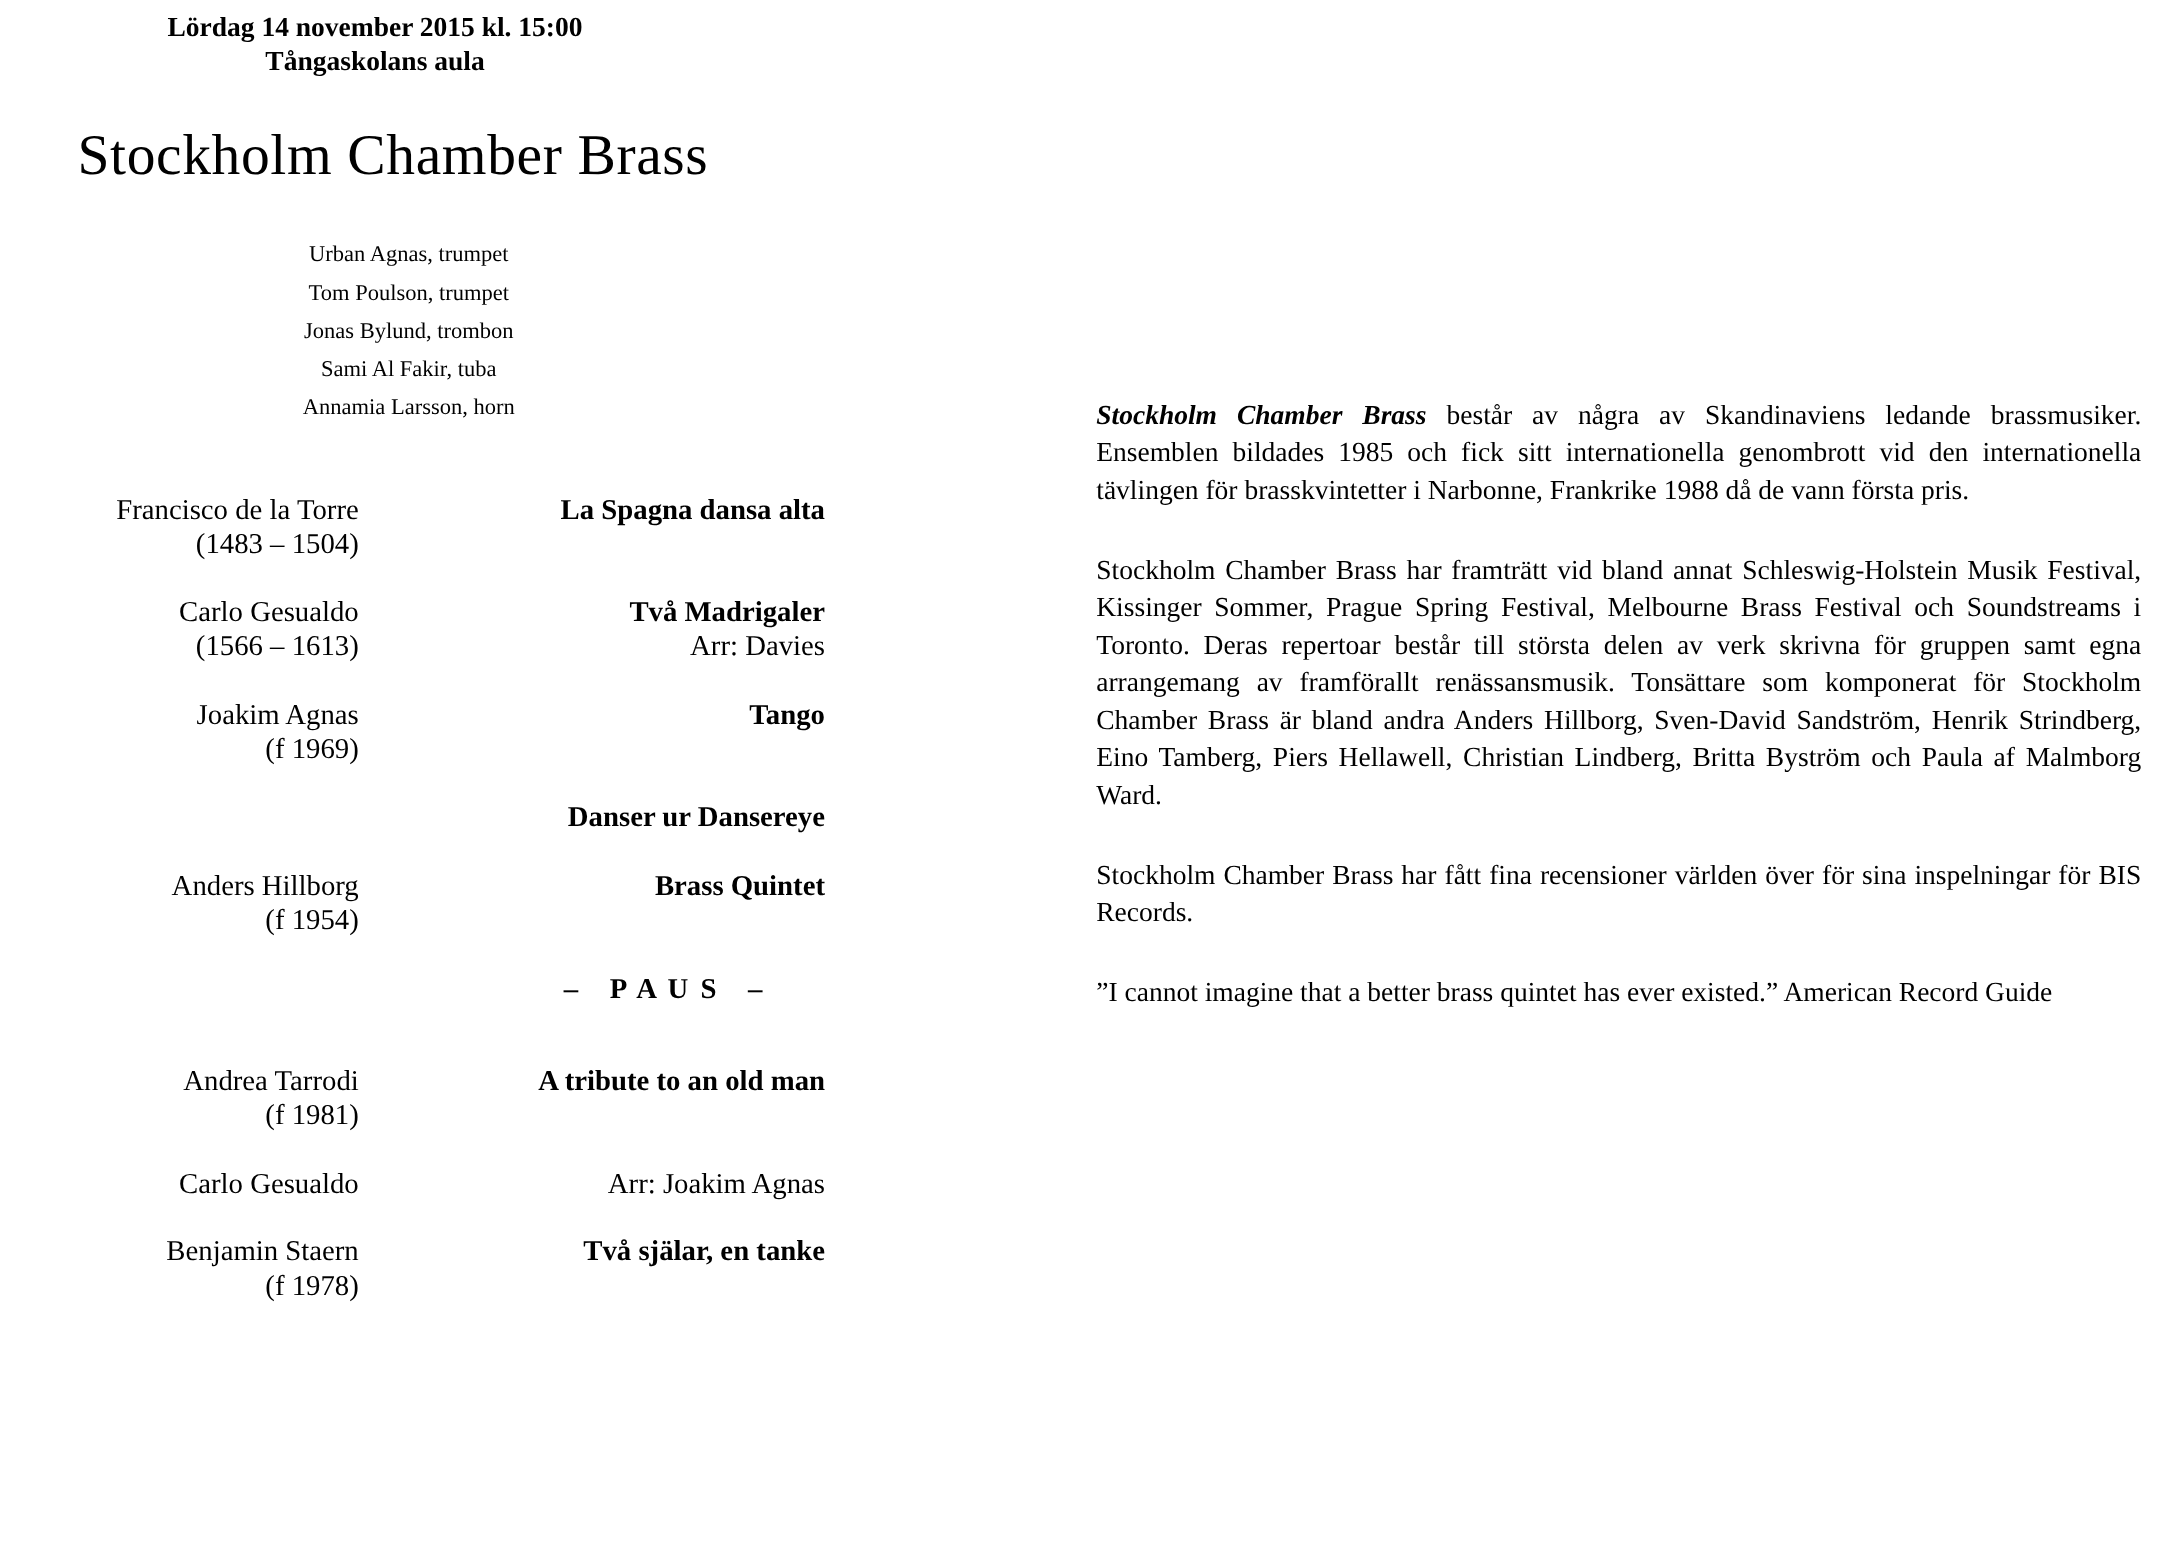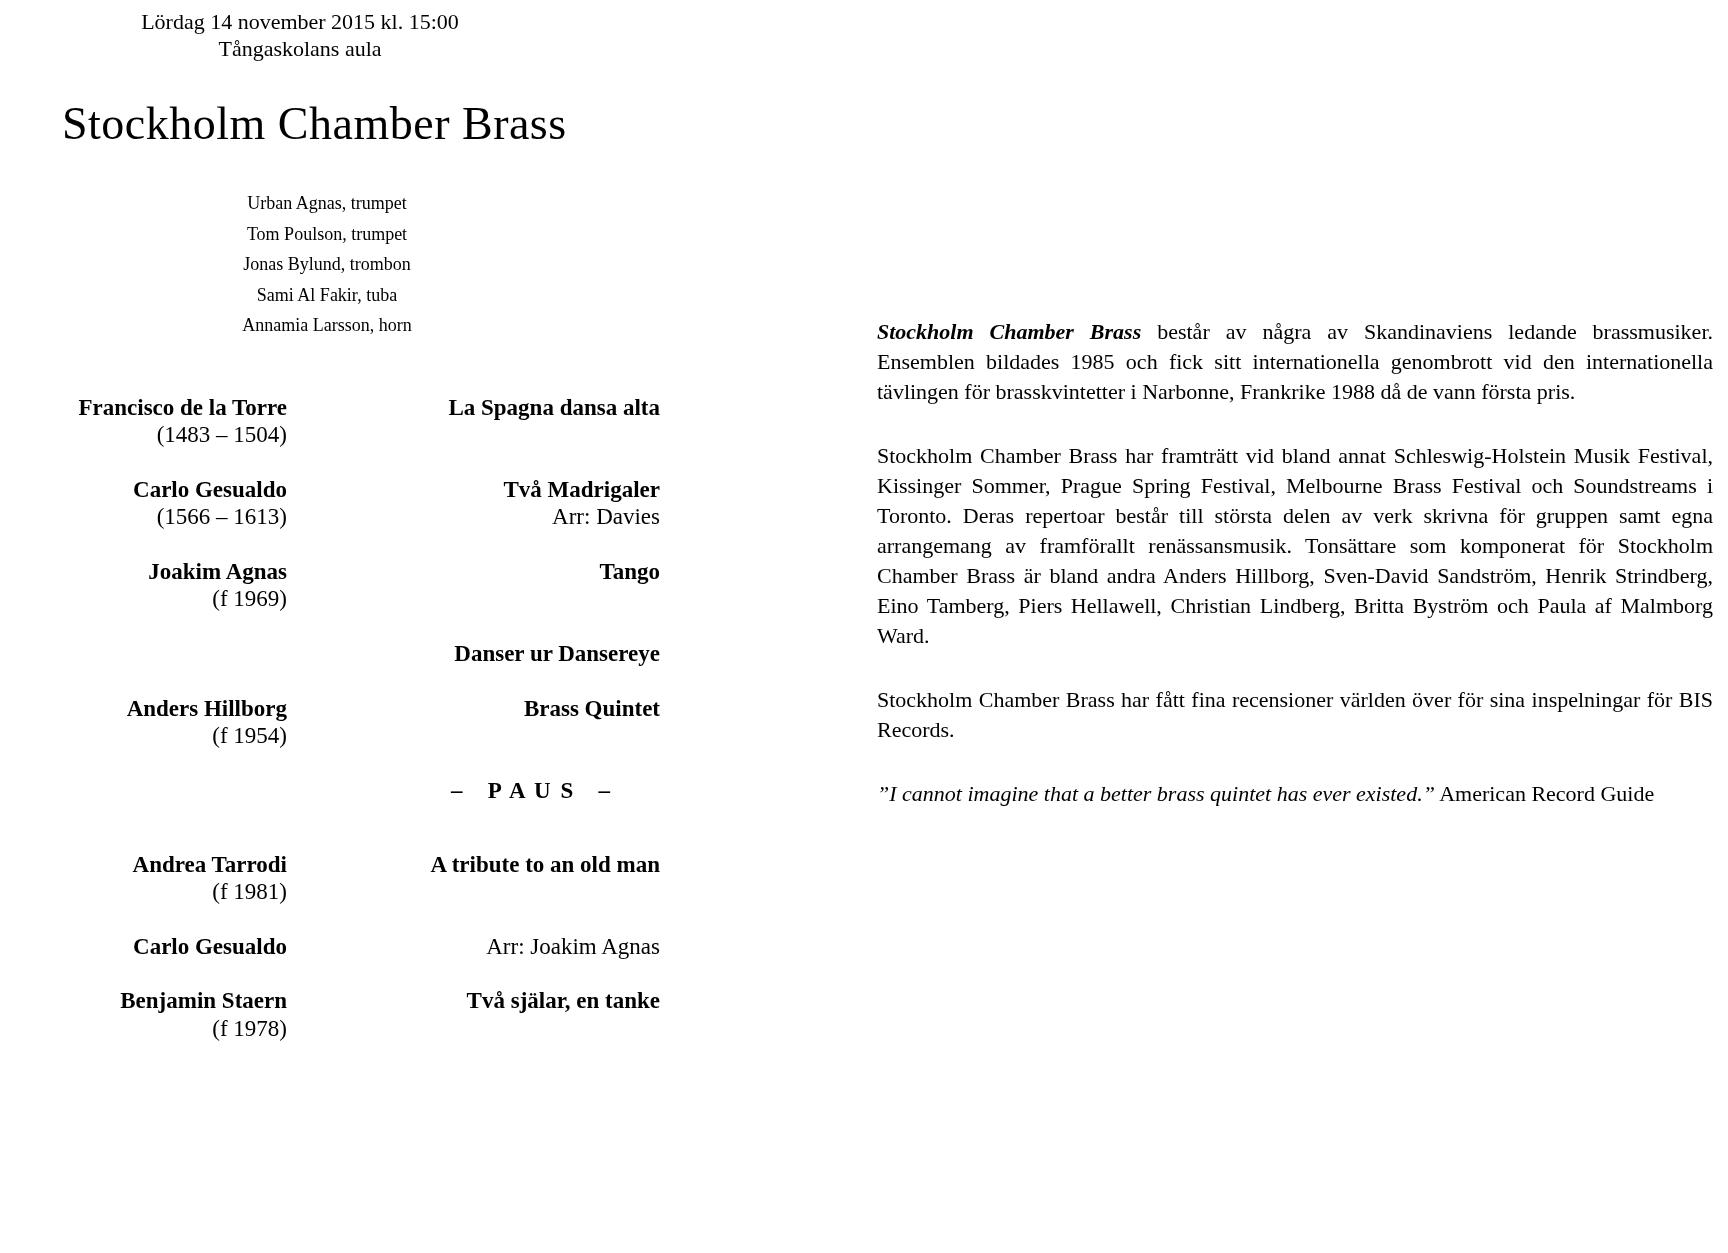--- a/index.html
+++ b/index.html
@@ -13,20 +13,21 @@
   }
 
   
   .header-block {
     position: absolute;
     top: 8px; left: 0;
     width: 600px;
     text-align: center;
     font-size: 22px;
     line-height: 27px;
+    font-weight: bold;
   }
   .page-title {
     position: absolute;
     top: 97px; left: 62px;
     font-size: 46px;
     font-weight: normal;
     letter-spacing: 0.5px;
     white-space: nowrap;
   }
   .performers {
@@ -40,21 +41,21 @@
   .program {
     position: absolute;
     top: 394px; left: 0;
     width: 660px;
     font-size: 23px;
     line-height: 27.4px;
   }
   .program-row { display: flex; margin-bottom: 27.2px; }
   .col-composer { width: 287px; text-align: right; flex: none; }
   .col-piece { margin-left: 18px; flex: 1; text-align: right; }
-  .composer-name { font-weight: bold; }
+  .composer-name { font-weight: normal; }
   .piece-title { font-weight: bold; }
   .composer-dates, .piece-arr { font-weight: normal; }
   .pause-line {
     width: 612px;
     margin-top: 28px;
     margin-bottom: 46px;
     text-align: right;
     font-weight: bold;
     white-space: pre;
     letter-spacing: 2px;
@@ -64,21 +65,21 @@
   .about {
     position: absolute;
     top: 317px; left: 877px;
     width: 836px;
     font-size: 22px;
     line-height: 30px;
     text-align: justify;
   }
   .about p { margin: 0 0 34px 0; }
   .lead { font-weight: bold; font-style: italic; }
-  .quote-text { font-style: italic; }
+  .quote-text { }
 </style>
 </head>
 <body>
 
 <div class="header-block">
   <div>Lördag 14 november 2015 kl. 15:00</div>
   <div>Tångaskolans aula</div>
 </div>
 
 <h1 class="page-title">Stockholm Chamber Brass</h1>

